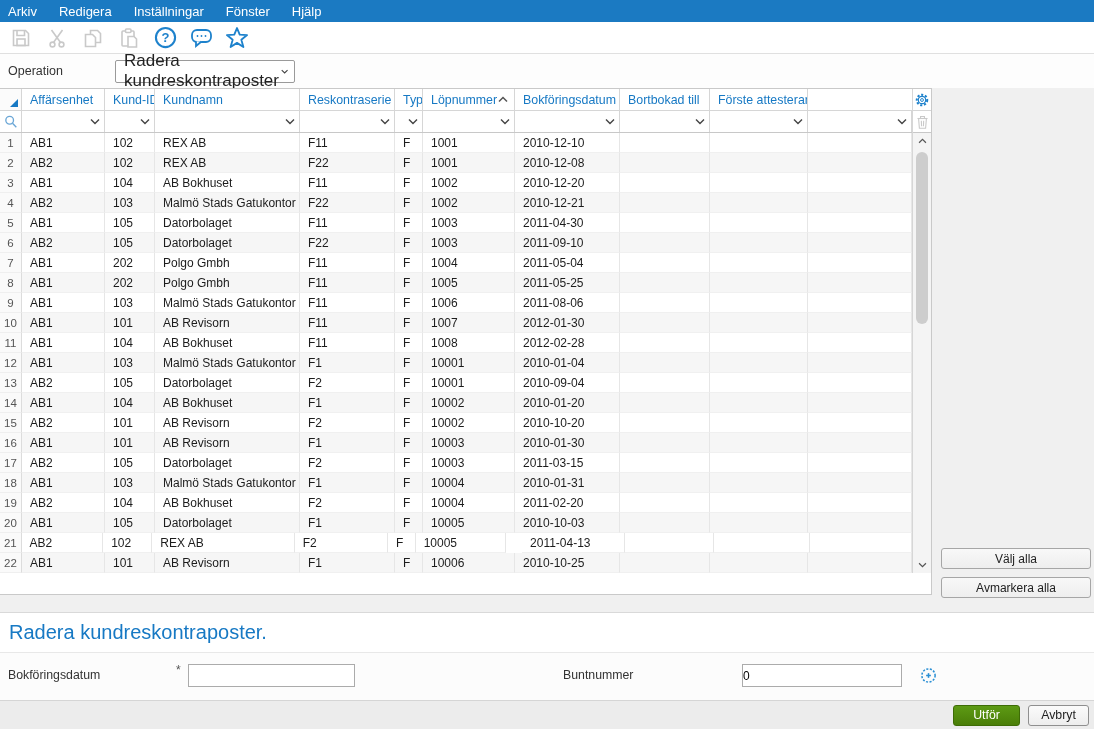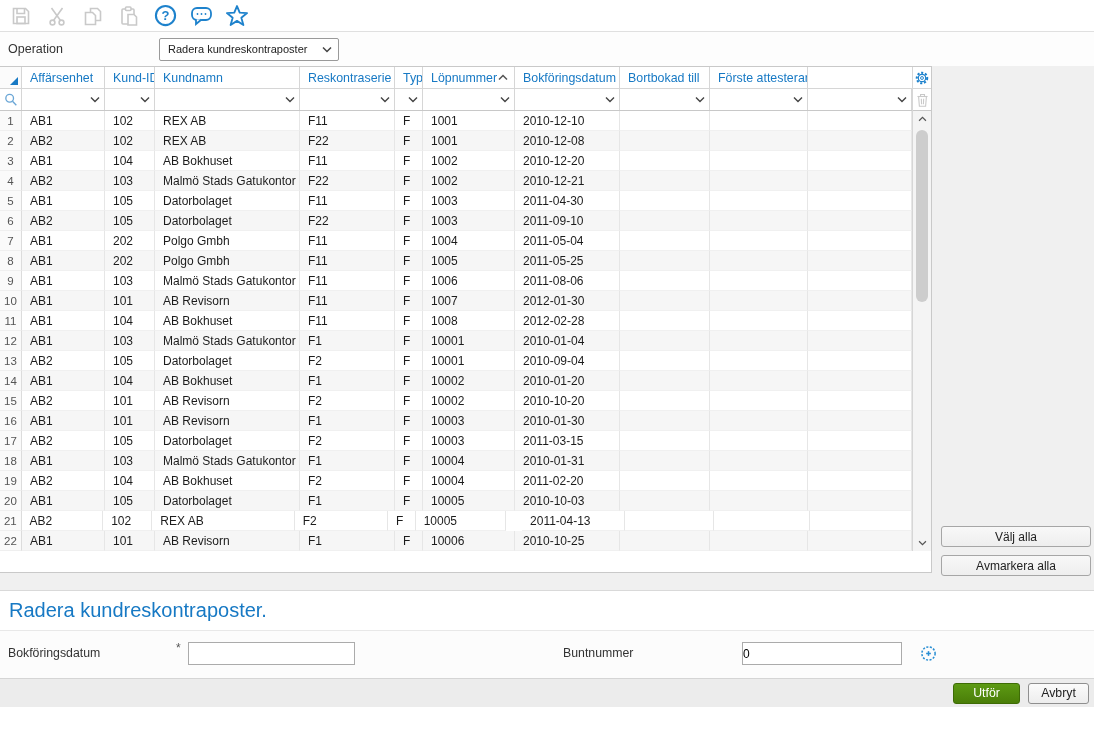--- a/index.html
+++ b/index.html
@@ -11,21 +11,21 @@
   .menubar { height:22px; background:#1b7ac2; display:flex; align-items:center; padding-left:8px; gap:22px; flex:0 0 auto; }
   .menubar .mitem { color:#fff; font-size:13px; cursor:default; }
 
   
   .toolbar { height:32px; display:flex; align-items:center; padding-left:6px; gap:6px; border-bottom:1px solid #e0e0e0; flex:0 0 auto; background:#fff; }
   .tbtn { width:30px; height:28px; display:flex; align-items:center; justify-content:center; }
 
   
   .oprow { height:34px; display:flex; align-items:center; padding-left:8px; flex:0 0 auto; background:#fdfdfd; }
   .oprow .oplabel { width:107px; font-size:12.5px; color:#333; }
-  .opselect { width:180px; height:23px; background:#fff; border:1px solid #9a9a9a; border-radius:2px; display:flex; align-items:center; justify-content:space-between; padding:0 6px 0 8px; font-size:11px; color:#222; cursor:default;margin-left:44px; }
+  .opselect { width:180px; height:23px; background:#fff; border:1px solid #9a9a9a; border-radius:2px; display:flex; align-items:center; justify-content:space-between; padding:0 6px 0 8px; font-size:17px; color:#222; cursor:default; }
 
   
   .main { height:507px; display:flex; flex:0 0 auto; }
   .tablewrap { width:932px; border:1px solid #c9c9c9; border-left:none; display:flex; flex-direction:row; background:#fff; }
   .gridarea { display:flex; height:484px; }
   .cols { width:912px; display:flex; flex-direction:column; }
   .rail { width:19px; border-left:1px solid #d6d6d6; display:flex; flex-direction:column; background:#fff; }
 
   .hrow { height:22px; display:flex; border-bottom:1px solid #d6d6d6; }
   .frow { height:22px; display:flex; border-bottom:1px solid #c8c8c8; }
@@ -72,20 +72,27 @@
   .btn-exec { width:67px; height:21px; background:linear-gradient(#5d9a14,#4a7e08); border:1px solid #3e6c06; border-radius:3px; color:#fff; font-family:"Liberation Sans",sans-serif; font-size:12.3px; cursor:default; }
   .btn-cancel { width:61px; height:21px; background:linear-gradient(#fbfbfb,#ededed); border:1px solid #8f8f8f; border-radius:3px; color:#222; font-family:"Liberation Sans",sans-serif; font-size:12.3px; cursor:default; }
 
   svg { display:block; }
 </style>
 </head>
 <body>
 
 <div class="app">
 
+  <div class="menubar">
+    <span class="mitem">Arkiv</span>
+    <span class="mitem">Redigera</span>
+    <span class="mitem">Inställningar</span>
+    <span class="mitem">Fönster</span>
+    <span class="mitem">Hjälp</span>
+  </div>
 
   <div class="toolbar">
     <span class="tbtn">
       <svg width="24" height="24" viewBox="0 0 24 24" fill="none" stroke="#c9c9c9" stroke-width="1.6">
         <path d="M4.5 4.5h12l3 3v12h-15z"></path>
           <path d="M8 4.5v5h7.5v-5"></path>
           <rect x="8" y="13" width="8" height="6.5"></rect>
       </svg>
     </span>
     <span class="tbtn">

